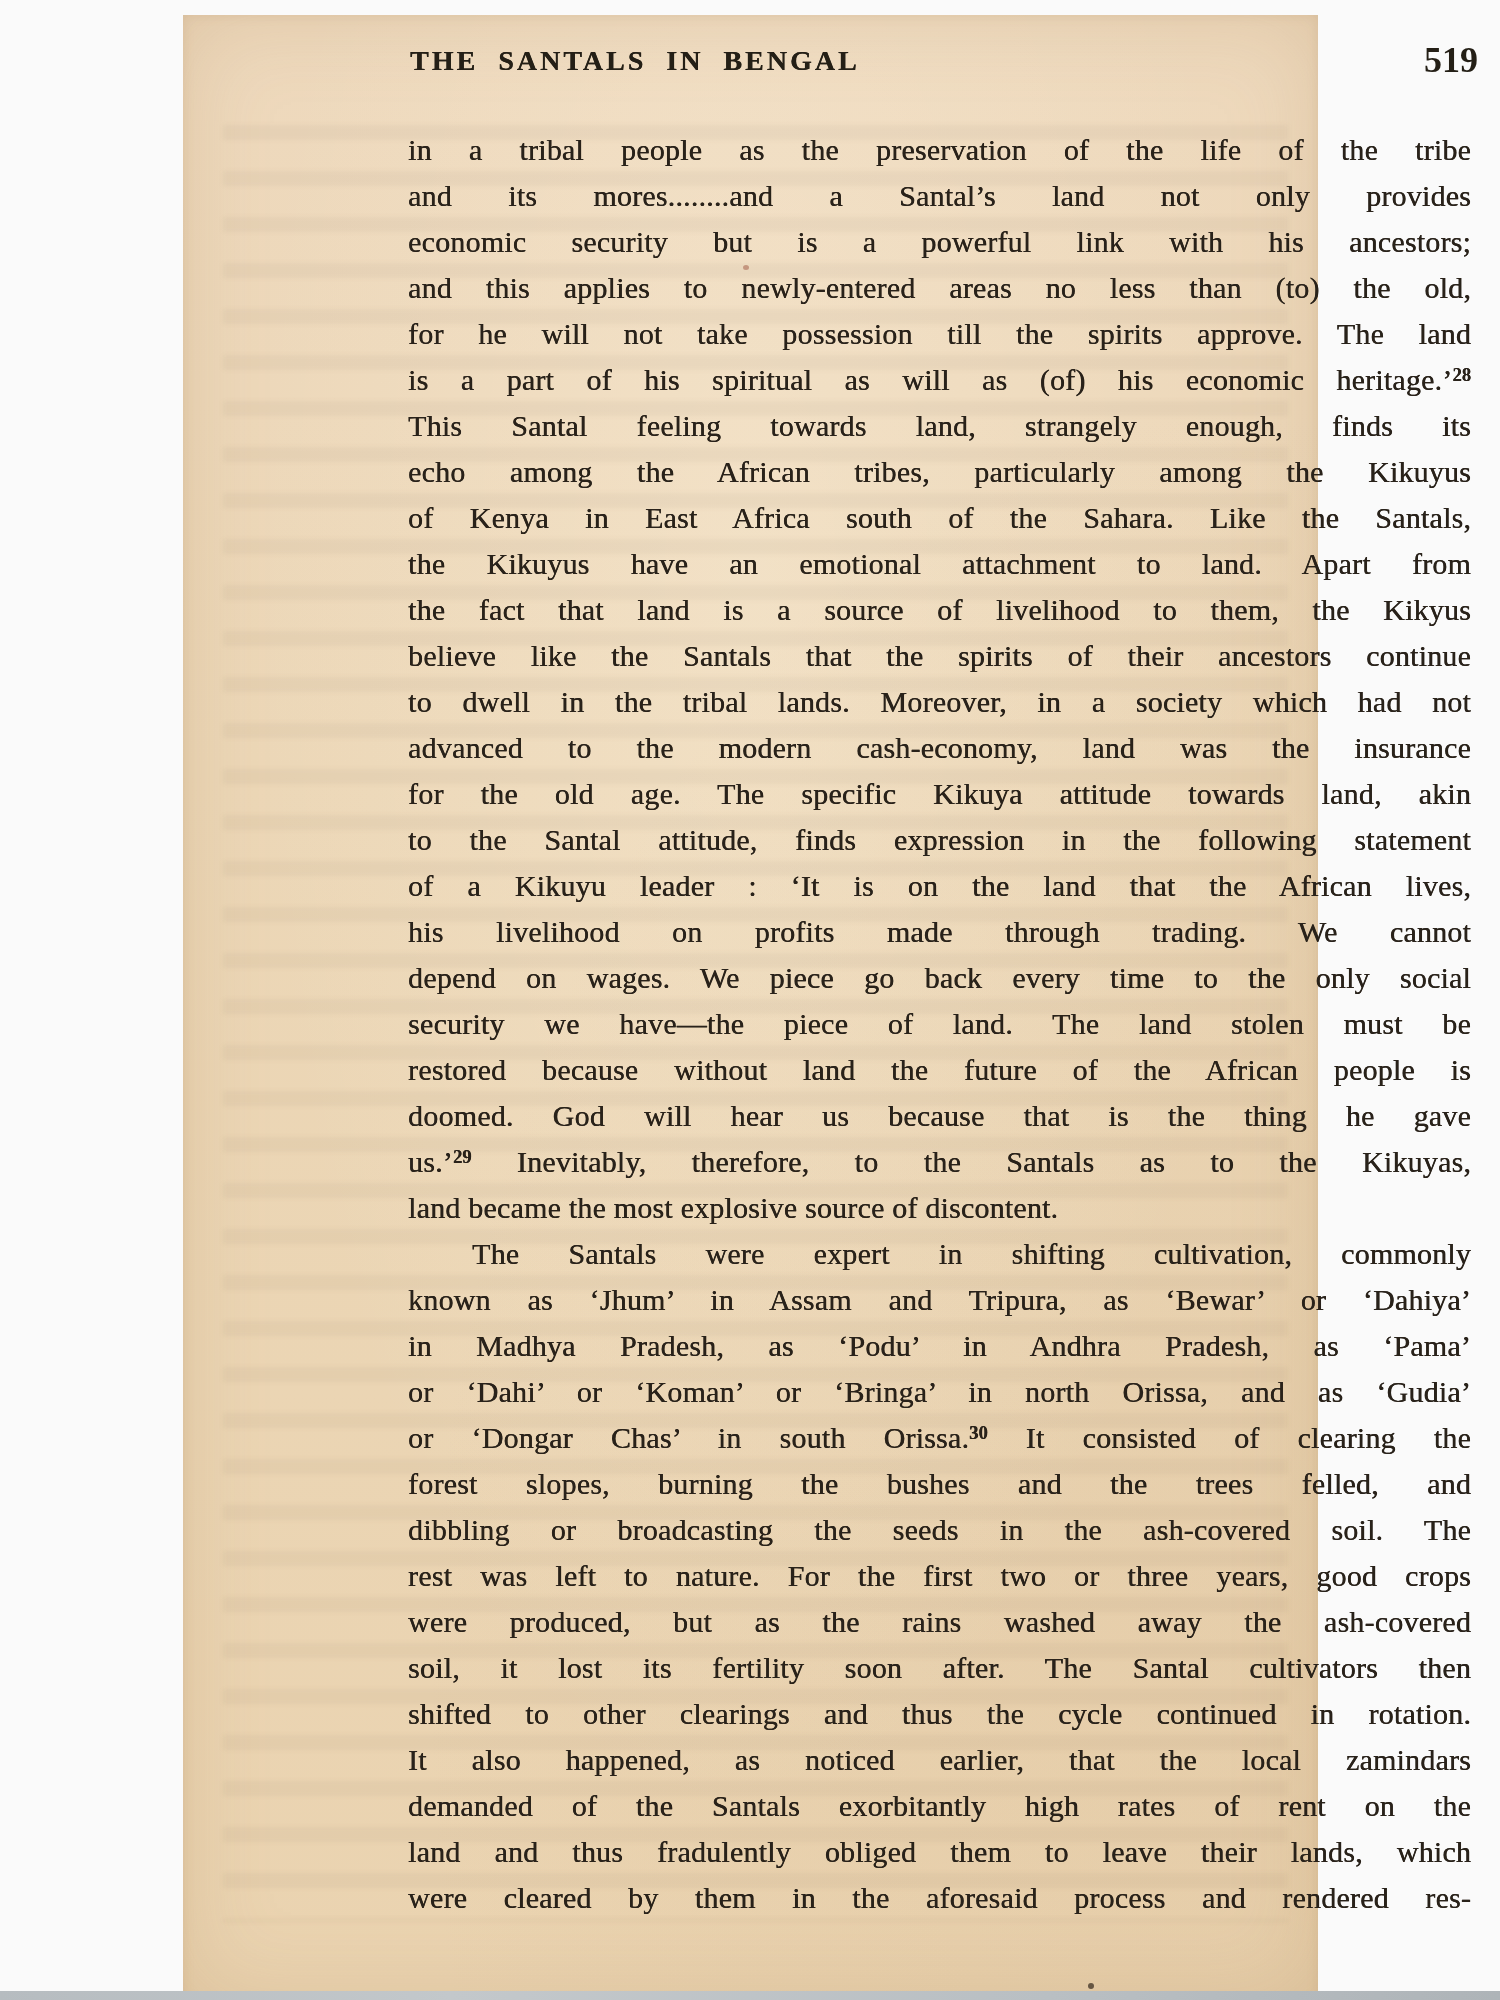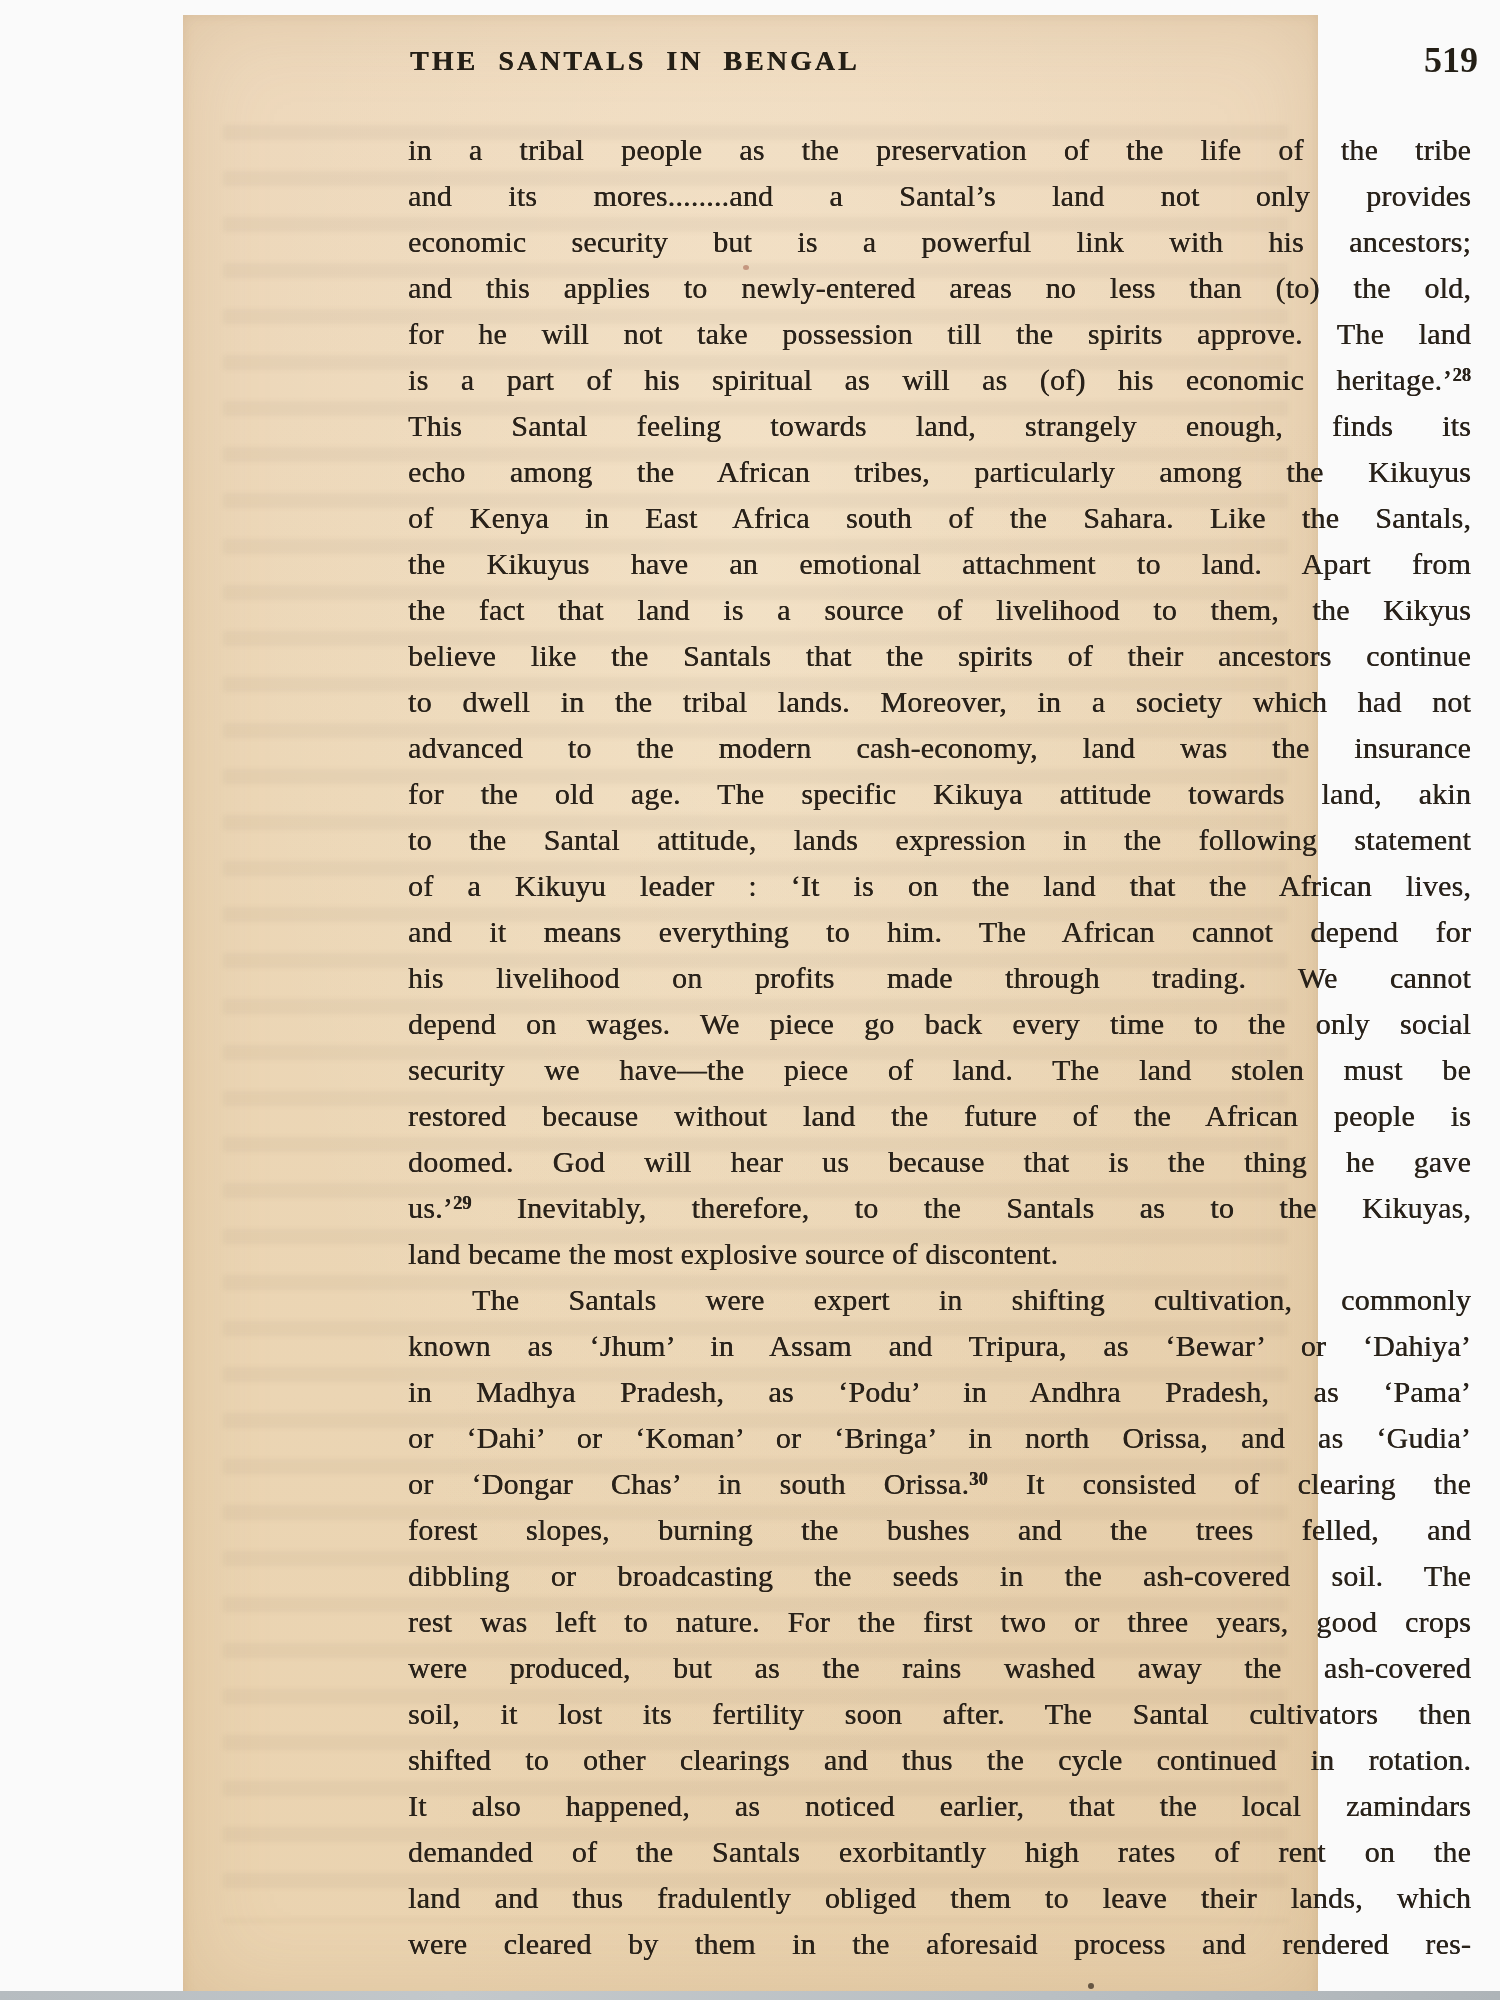--- a/index.html
+++ b/index.html
@@ -114,23 +114,22 @@
       <div class="line"><span>is a part of his spiritual as will as (of) his economic heritage.’</span><sup>28</sup></div>
       <div class="line"><span>This Santal feeling towards land, strangely enough, finds its</span></div>
       <div class="line"><span>echo among the African tribes, particularly among the Kikuyus</span></div>
       <div class="line"><span>of Kenya in East Africa south of the Sahara.  Like the Santals,</span></div>
       <div class="line"><span>the Kikuyus have an emotional attachment to land.  Apart from</span></div>
       <div class="line"><span>the fact that land is a source of livelihood to them, the Kikyus</span></div>
       <div class="line"><span>believe like the Santals that the spirits of their ancestors continue</span></div>
       <div class="line"><span>to dwell in the tribal lands. Moreover, in a society which had not</span></div>
       <div class="line"><span>advanced to the modern cash-economy, land was the insurance</span></div>
       <div class="line"><span>for the old age. The specific Kikuya attitude towards land, akin</span></div>
-      <div class="line"><span>to the Santal attitude, lands expression in the following statement</span></div>
+      <div class="line"><span>to the Santal attitude, finds expression in the following statement</span></div>
       <div class="line"><span>of a Kikuyu leader : ‘It is on the land that the African lives,</span></div>
-      <div class="line"><span>and it means everything to him. The African cannot depend for</span></div>
       <div class="line"><span>his livelihood on profits made through trading. We cannot</span></div>
       <div class="line"><span>depend on wages. We piece go back every time to the only social</span></div>
       <div class="line"><span>security we have—the piece of land. The land stolen must be</span></div>
       <div class="line"><span>restored because without land the future of the African people is</span></div>
       <div class="line"><span>doomed. God will hear us because that is the thing he gave</span></div>
       <div class="line"><span>us.’</span><sup>29</sup><span> Inevitably, therefore, to the Santals as to the Kikuyas,</span></div>
       <div class="line line-end"><span>land became the most explosive source of discontent.</span></div>
       <div class="line line-indent"><span>The Santals were expert in shifting cultivation, commonly</span></div>
       <div class="line"><span>known as ‘Jhum’ in Assam and Tripura, as ‘Bewar’ or ‘Dahiya’</span></div>
       <div class="line"><span>in Madhya Pradesh, as ‘Podu’ in Andhra Pradesh, as ‘Pama’</span></div>

